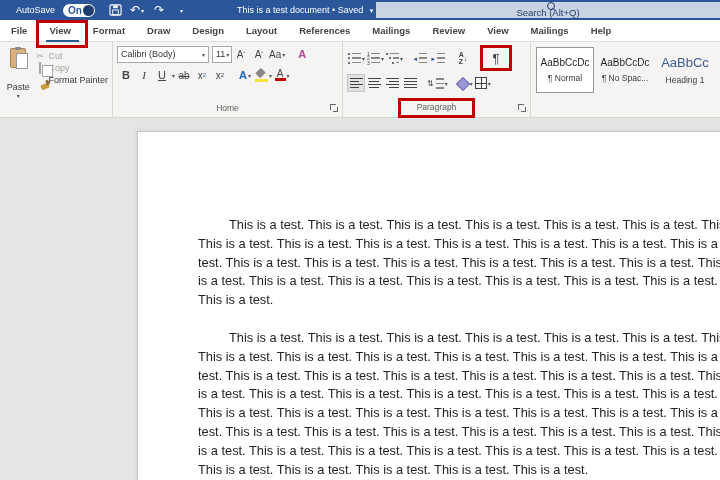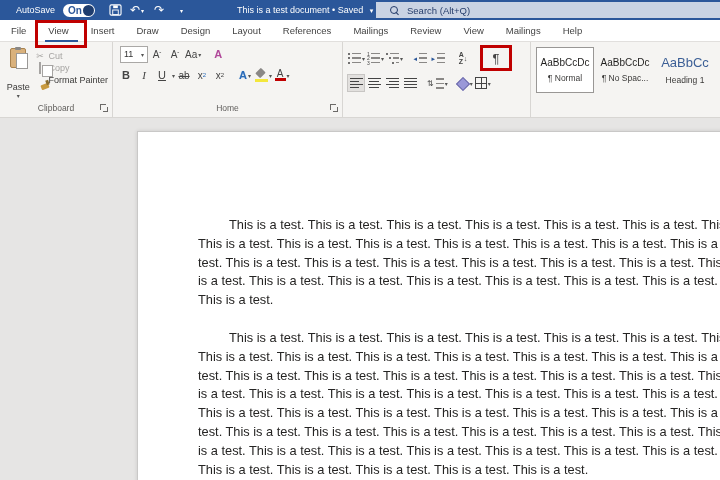--- a/index.html
+++ b/index.html
@@ -15,29 +15,29 @@
   .toggle .on-text { font-size:10px; color:#2b579a; font-weight:bold; margin-left:5px; }
   .toggle .knob { position:absolute; right:1px; top:1px; width:11px; height:11px; border-radius:50%; background:#1e3c6e; }
   .qat { display:flex; align-items:center; margin-left:10px; gap:2px; }
   .qat-btn { width:20px; height:18px; display:flex; align-items:center; justify-content:center;
              color:#fff; font-size:12px; cursor:pointer; }
   .qat-btn .mini-arrow { font-size:6px; margin-left:1px; }
   .save-svg { width:13px; height:12px; }
   .doc-title { margin-left:46px; white-space:nowrap; }
   .doc-title .chev { font-size:7px; margin-left:4px; }
   .search-box { position:absolute; left:376px; top:2px; width:344px; height:16px; background:#c9d3e3;
-                display:flex; align-items:center; color:#253d6b; font-size:9.5px; cursor:text; }
+                display:flex; align-items:center; color:#253d6b; font-size:9.5px; cursor:text;flex-direction:column; }
   .search-glass { width:9px; height:9px; margin:0 8px 0 14px; position:relative; }
   .search-glass::before { content:""; position:absolute; width:6px; height:6px; border:1.4px solid #253d6b; border-radius:50%; }
   .search-glass::after { content:""; position:absolute; width:4px; height:1.4px; background:#253d6b; transform:rotate(45deg); left:5px; top:7px; }
 
   
   .tabrow { position:absolute; top:20px; left:0; width:720px; height:22px; background:#ffffff;
             display:flex; align-items:center; font-size:9.5px; color:#444; border-bottom:1px solid #e1dfdd; }
-  .tab { padding:0 11px; height:22px; display:flex; align-items:center; cursor:pointer; white-space:nowrap; }
+  .tab { padding:0 11px; height:22px; display:flex; align-items:center; cursor:pointer; white-space:nowrap;font-weight:bold; }
   .tab-home-wrap { position:relative; }
   .home-redbox { position:absolute; left:-2px; top:0px; width:52px; height:28px;
                  border:3px solid #c00000; z-index:6; pointer-events:none; }
   .home-underline { position:absolute; left:8px; bottom:-1px; width:33px; height:3px; background:#2b579a; }
 
   
   .ribbon { position:absolute; top:42px; left:0; width:720px; height:76px; background:#f5f4f2;
             display:flex; border-bottom:1px solid #d8d6d3; }
   .group { display:flex; flex-direction:column; border-right:1px solid #d8d6d3; position:relative; }
   .group-body { flex:1; display:flex; padding:3px 4px 0 4px; }
@@ -73,21 +73,21 @@
   .clip-item .lbl { color:inherit; }
   .clip-item:not(.disabled) .lbl { color:#3b3a39; }
 
   
   .g-font { width:230px; }
   .g-font .group-body { flex-direction:column; gap:3px; }
   .font-row { display:flex; align-items:center; }
   .combo { background:#fff; border:1px solid #aaa8a6; height:17px; display:flex; align-items:center;
            justify-content:space-between; font-size:9px; color:#333; padding:0 3px; cursor:pointer; }
   .combo-name { width:92px; }
-  .combo-size { width:28px; margin-left:3px; }
+  .combo-size { width:20px; margin-left:3px; }
   .fx-a { color:#2b6cb8; font-weight:bold; text-shadow:0 0 1px #9cc0e8; }
   .hl-ic { position:relative; width:13px; height:13px; }
   .hl-pen { position:absolute; left:2px; top:0; width:7px; height:8px; background:#8a8886; transform:rotate(45deg); border-radius:1px; }
   .hl-bar { position:absolute; bottom:0; left:0; width:13px; height:3px; background:#f3e73c; }
   .fc-ic { display:flex; flex-direction:column; align-items:center; line-height:9px; }
   .fc-ic .a { font-size:10px; color:#444; }
   .fc-bar { width:11px; height:3px; background:#c00000; }
   .case-btn { font-size:10px; }
   .sizeup { font-size:10px; position:relative; }
   .supmark { font-size:6px; vertical-align:super; }
@@ -181,21 +181,21 @@
   </div>
 </div>
 
 <div class="tabrow">
   <span class="tab">File</span>
   <span class="tab tab-home-wrap">
     <span>View</span>
     <span class="home-redbox"></span>
     <span class="home-underline"></span>
   </span>
-  <span class="tab">Insert</span>
+  <span class="tab">Format</span>
   <span class="tab">Draw</span>
   <span class="tab">Design</span>
   <span class="tab">Layout</span>
   <span class="tab">References</span>
   <span class="tab">Mailings</span>
   <span class="tab">Review</span>
   <span class="tab">View</span>
   <span class="tab">Mailings</span>
   <span class="tab">Help</span>
 </div>
@@ -217,29 +217,29 @@
         <div class="clip-item disabled">
           <span class="ic"><span class="copy-ic"></span></span>
           <span class="lbl">Copy</span>
         </div>
         <div class="clip-item">
           <span class="ic"><span class="fp-ic"></span></span>
           <span class="lbl">Format Painter</span>
         </div>
       </div>
     </div>
-    <div class="group-footer">
-      <span>Clipboard</span>
-      <span class="launcher"></span>
-    </div>
   </div>
 
   <div class="group g-font">
     <div class="group-body">
       <div class="font-row">
+        <div class="combo combo-name">
+          <span>Calibri (Body)</span>
+          <span class="drop">▾</span>
+        </div>
         <div class="combo combo-size">
           <span>11</span>
           <span class="drop">▾</span>
         </div>
         <div class="sbtn sizeup">
           <span>A</span>
             <span class="supmark">ˆ</span>
         </div>
         <div class="sbtn sizeup">
           <span>A</span>
@@ -430,20 +430,26 @@
         <div class="vsep"></div>
         <div class="sbtn">
           <span class="shade-ic"></span>
           <span class="drop">▾</span>
         </div>
         <div class="sbtn">
           <span class="border-ic"></span>
           <span class="drop">▾</span>
         </div>
       </div>
+    </div>
+    <div class="group-footer">
+      <span class="redbox-label">
+        <span>Paragraph</span>
+      </span>
+      <span class="launcher"></span>
     </div>
   </div>
 
   <div class="group g-styles">
     <div class="group-body" id="styles-cards">
         <div class="style-card sel">
           <div class="style-sample">AaBbCcDc</div>
           <div class="style-name">¶ Normal</div>
         </div>
         <div class="style-card">

